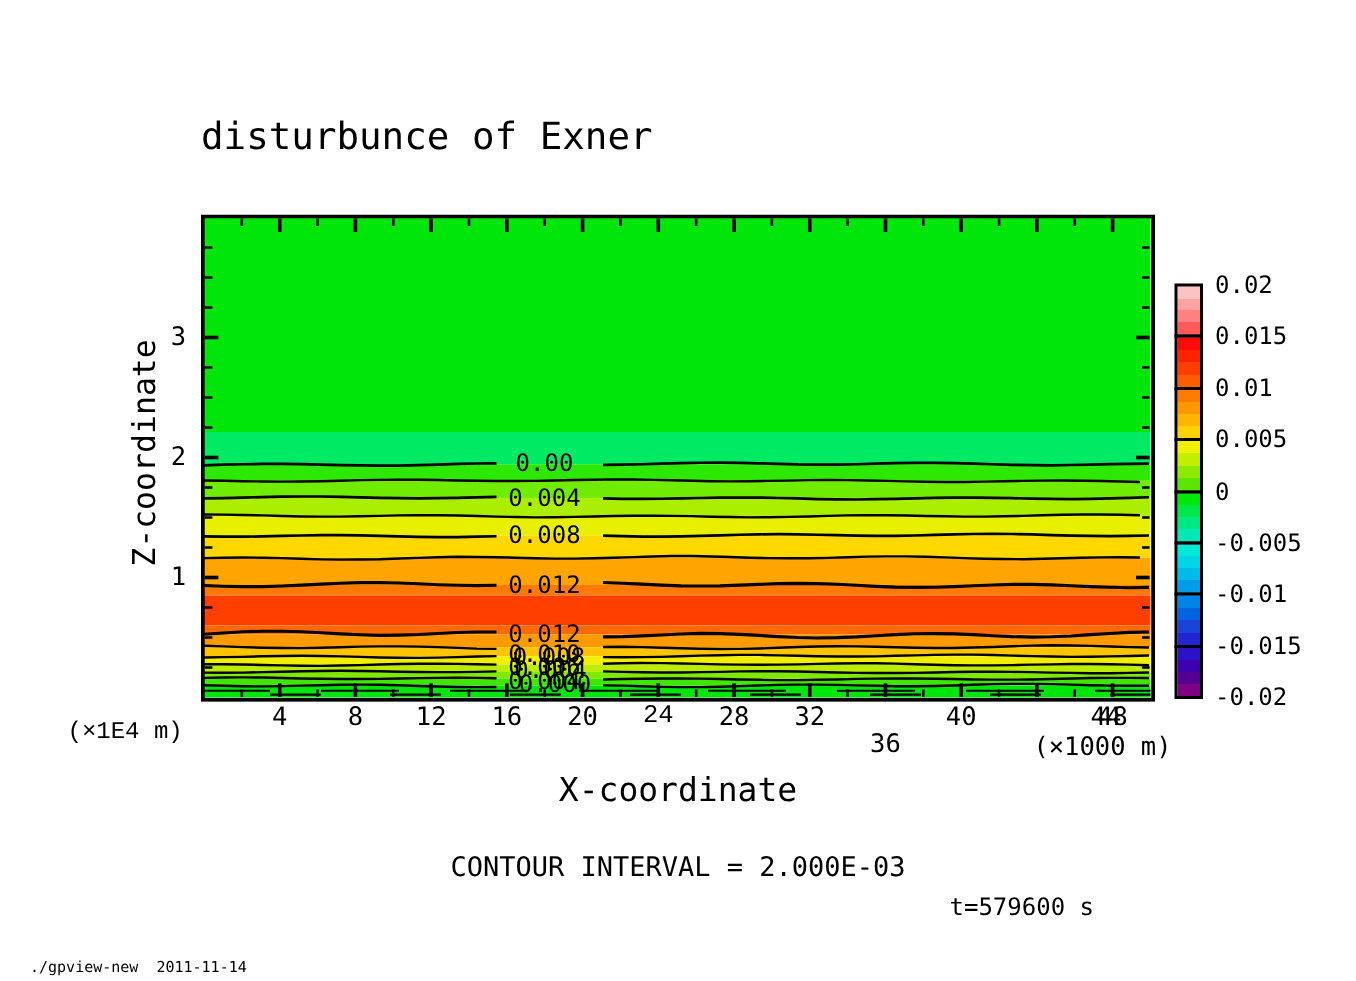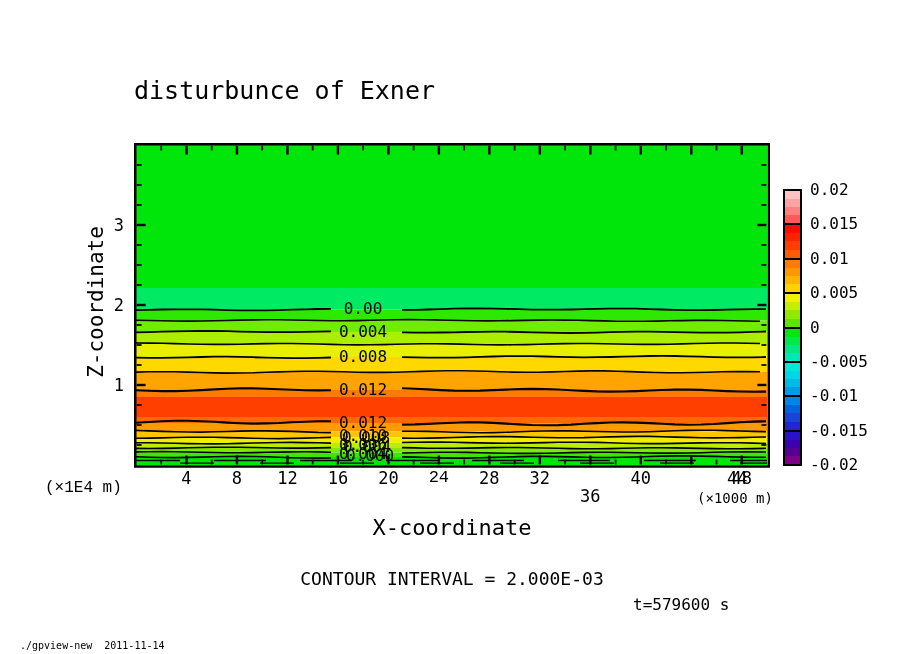--- a/index.html
+++ b/index.html
@@ -5,21 +5,21 @@
   html,body{margin:0;padding:0;background:#ffffff;}
   .page{position:relative;width:904px;height:654px;background:#ffffff;overflow:hidden;
         font-family:"DejaVu Sans Mono",monospace;color:#000;}
   .abs{position:absolute;}
   .title{left:134px;top:78px;width:636px;font-size:25px;line-height:26px;letter-spacing:0px;}
   .xtitle{left:134px;top:515px;width:636px;text-align:center;font-size:22px;line-height:26px;}
   .cint{left:134px;top:569px;width:636px;text-align:center;font-size:18px;line-height:19px;}
   .tstamp{left:633px;top:596px;font-size:16px;line-height:17px;}
   .ztitle{left:96px;top:302px;transform:translate(-50%,-50%) rotate(-90deg);font-size:21px;white-space:nowrap;}
   .zunit{left:45px;top:480px;font-size:16px;line-height:17px;white-space:pre;font-family:Liberation Mono, monospace;}
-  .xunit{left:735px;top:489px;transform:translateX(-50%);font-size:14px;line-height:18px;white-space:pre;}
+  .xunit{left:735px;top:489px;transform:translateX(-50%);font-size:17px;line-height:18px;white-space:pre;}
   .footL{left:20px;top:640px;font-size:10px;line-height:12px;white-space:pre;}
   .footR{left:565px;top:641px;font-size:9.5px;line-height:12px;white-space:pre;}
   .ztick{width:40px;text-align:right;font-size:17px;line-height:18px;}
   .xtick{transform:translateX(-50%);font-size:17px;line-height:18px;}
   .cblab{left:810px;transform:translateY(-50%);font-size:16px;line-height:18px;white-space:pre;}
   .cbbox{left:0;width:19px;border:2px solid #000;box-sizing:border-box;}
   .clab{transform:translate(-50%,-50%);font-size:16px;line-height:16px;white-space:pre;}
   svg{display:block;}
 </style>
 </head>

